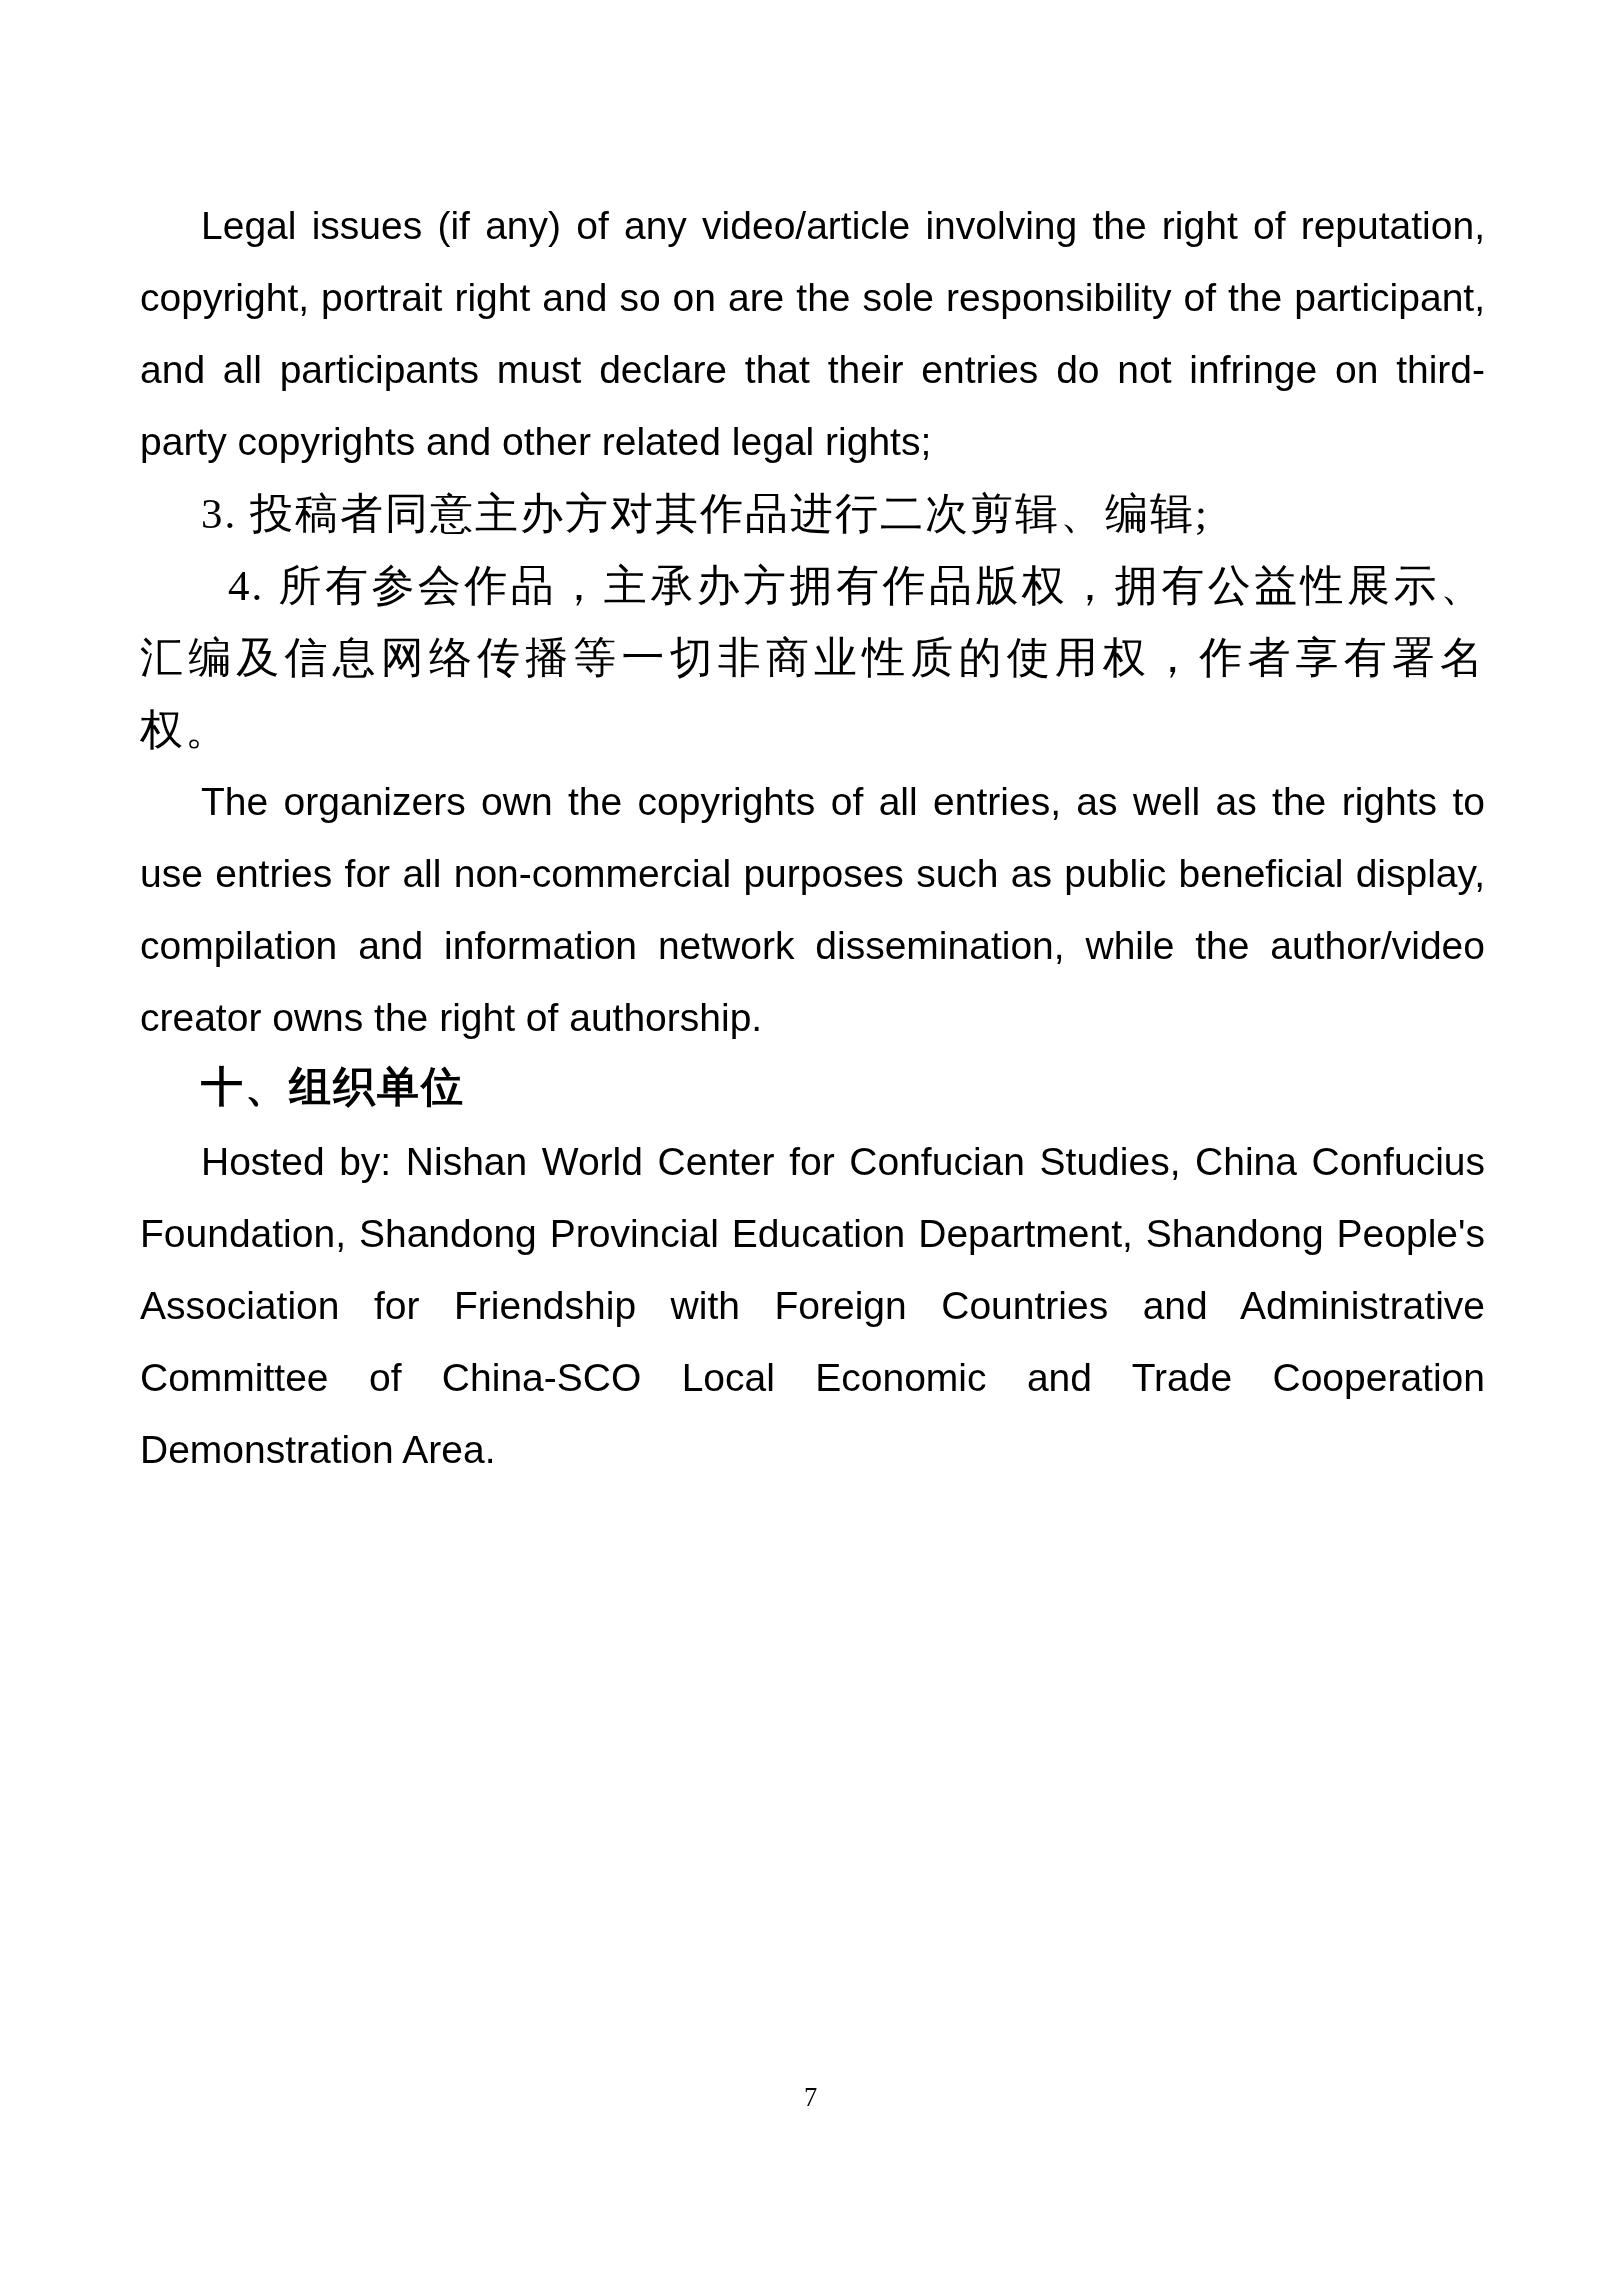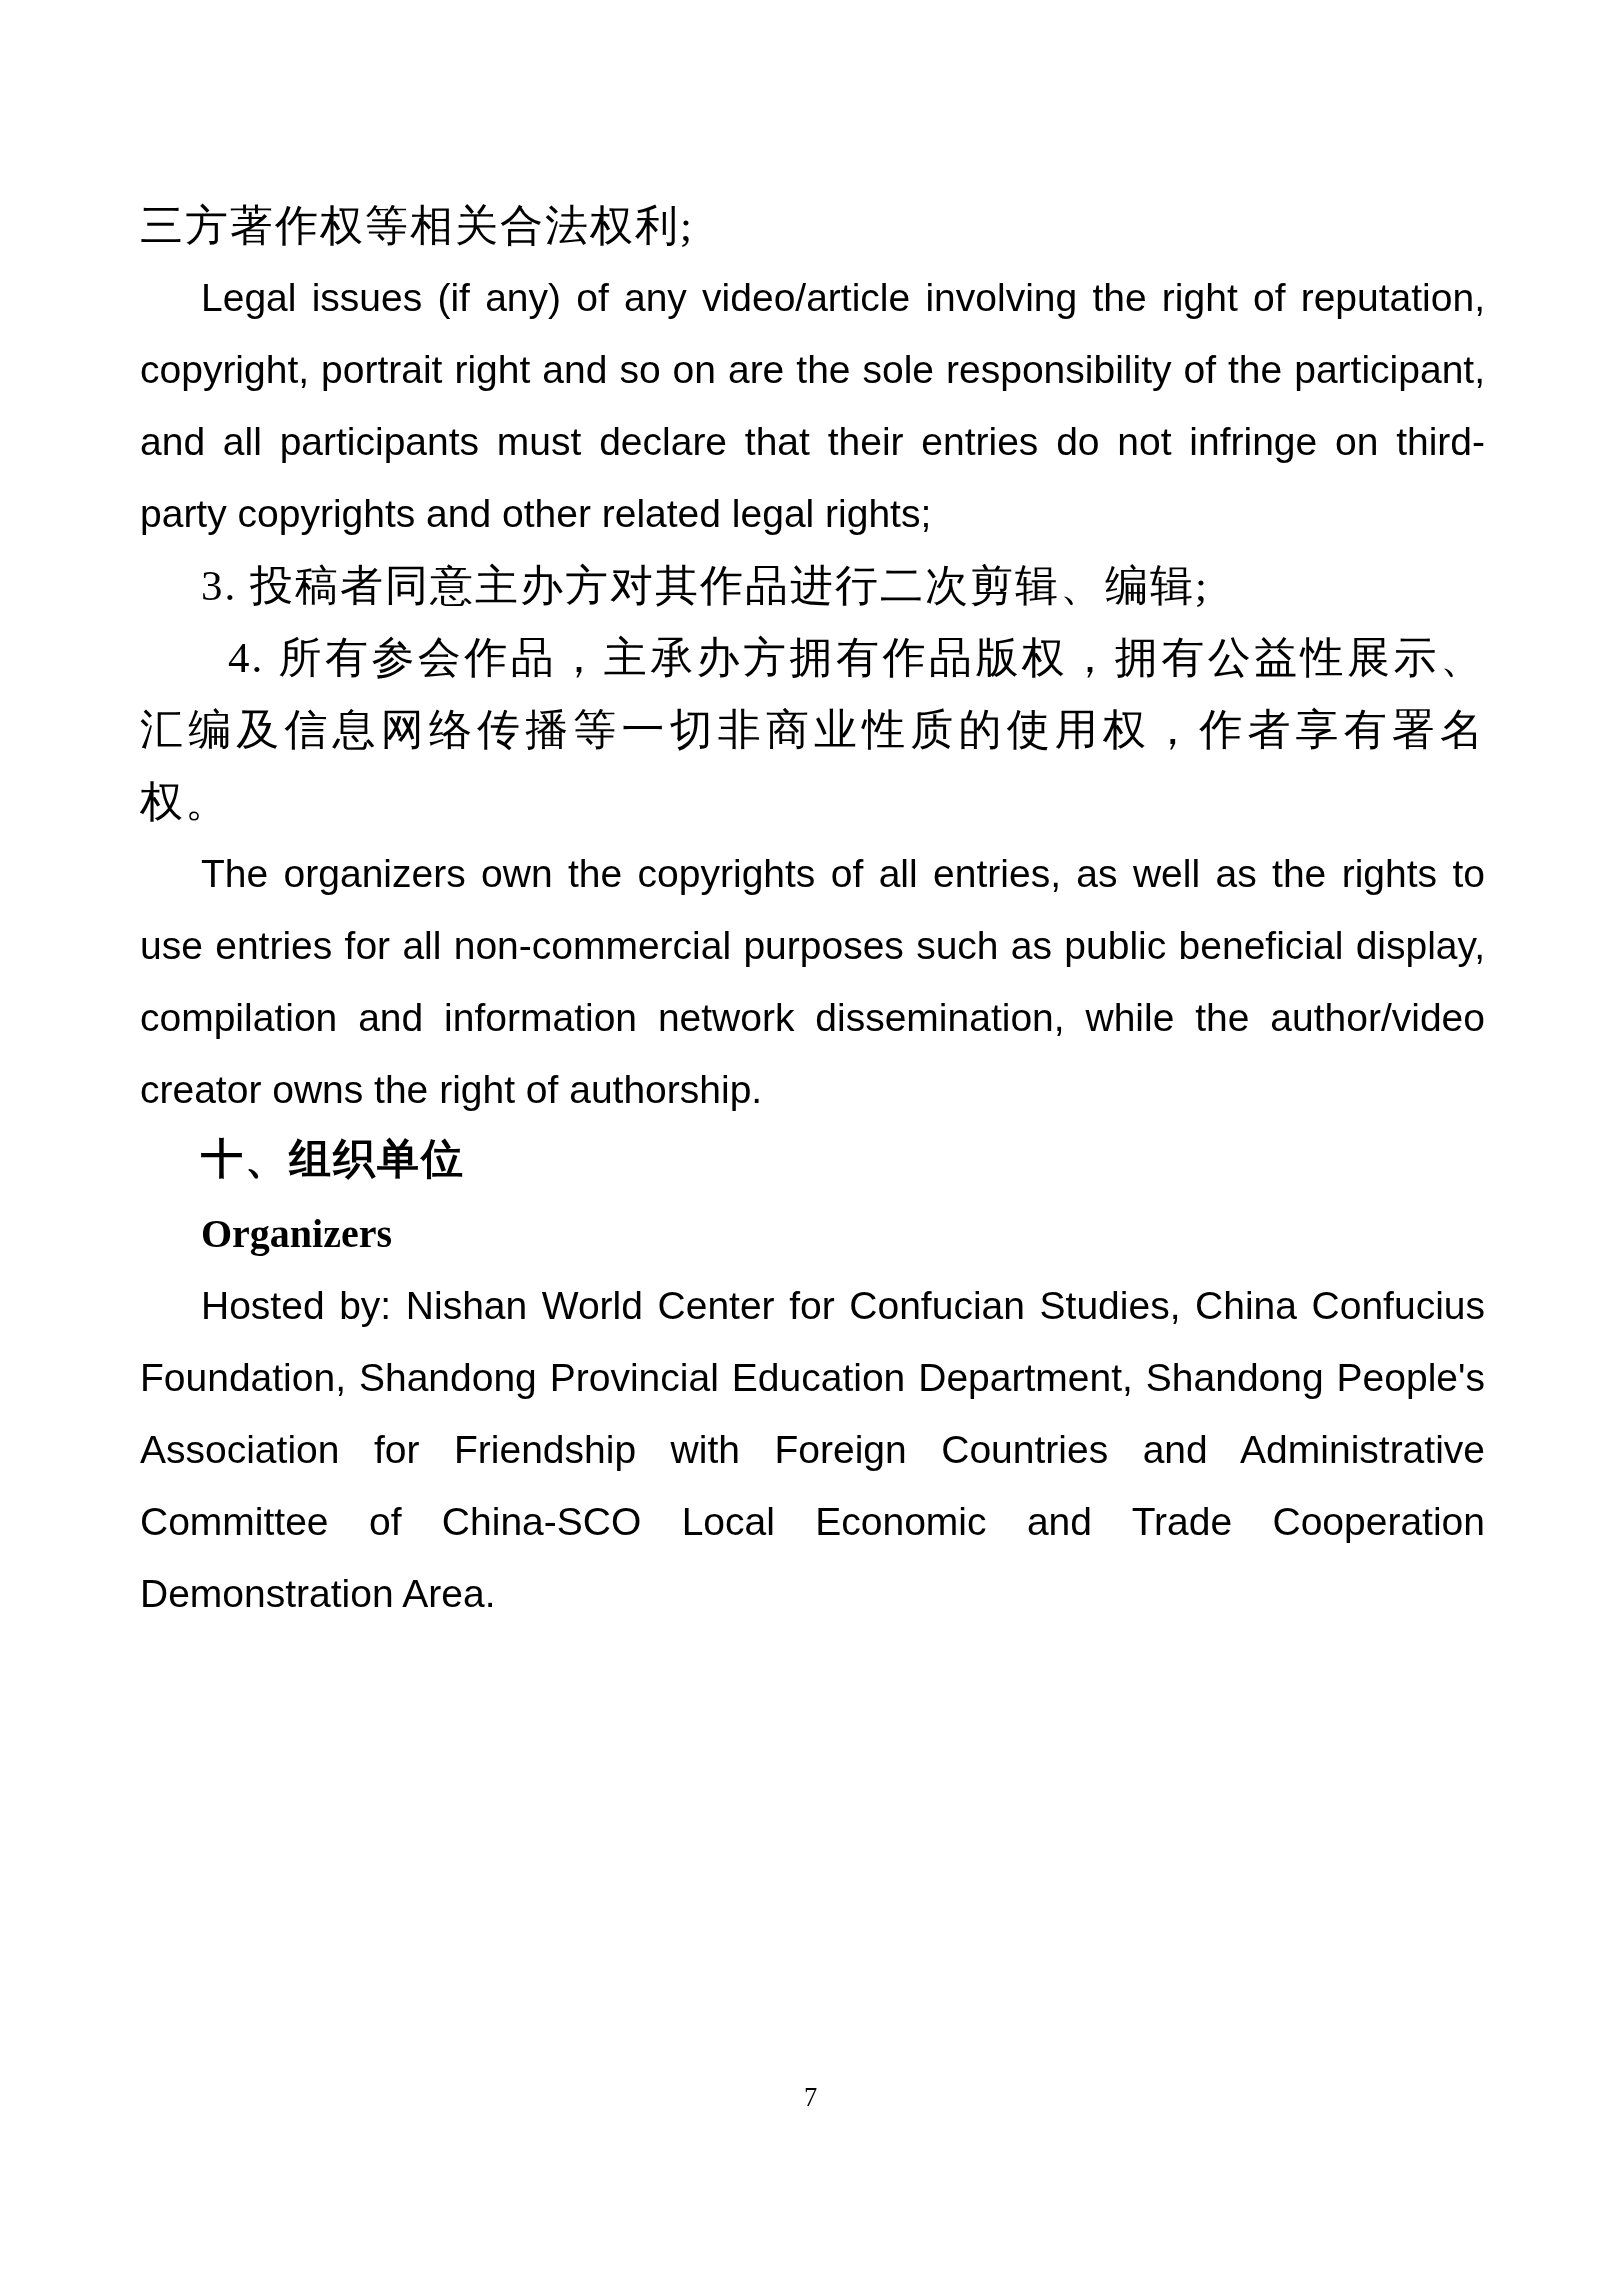--- a/index.html
+++ b/index.html
@@ -62,25 +62,23 @@
     font-family: "Liberation Serif", "DejaVu Serif", serif;
     font-size: 26.5px;
     color: #000000;
   }
 </style>
 </head>
 <body>
 
 <div class="page">
   <div class="content">
-    <p class="zh">三方著作权等相关合法权利;</p>
     <p class="en indent-en">Legal issues (if any) of any video/article involving the right of reputation, copyright, portrait right and so on are the sole responsibility of the participant, and all participants must declare that their entries do not infringe on third-party copyrights and other related legal rights;</p>
     <p class="zh indent-en">3. 投稿者同意主办方对其作品进行二次剪辑、编辑;</p>
     <p class="zh indent-zh">4. 所有参会作品，主承办方拥有作品版权，拥有公益性展示、汇编及信息网络传播等一切非商业性质的使用权，作者享有署名权。</p>
     <p class="en indent-en">The organizers own the copyrights of all entries, as well as the rights to use entries for all non-commercial purposes such as public beneficial display, compilation and information network dissemination, while the author/video creator owns the right of authorship.</p>
     <p class="zh heading-zh">十、组织单位</p>
-    <p class="en heading-en">Organizers</p>
     <p class="en indent-en">Hosted by: Nishan World Center for Confucian Studies, China Confucius Foundation, Shandong Provincial Education Department, Shandong People's Association for Friendship with Foreign Countries and Administrative Committee of China-SCO Local Economic and Trade Cooperation Demonstration Area.</p>
   </div>
 
   <div class="page-number">7</div>
 </div>
 
 
 </body></html>

